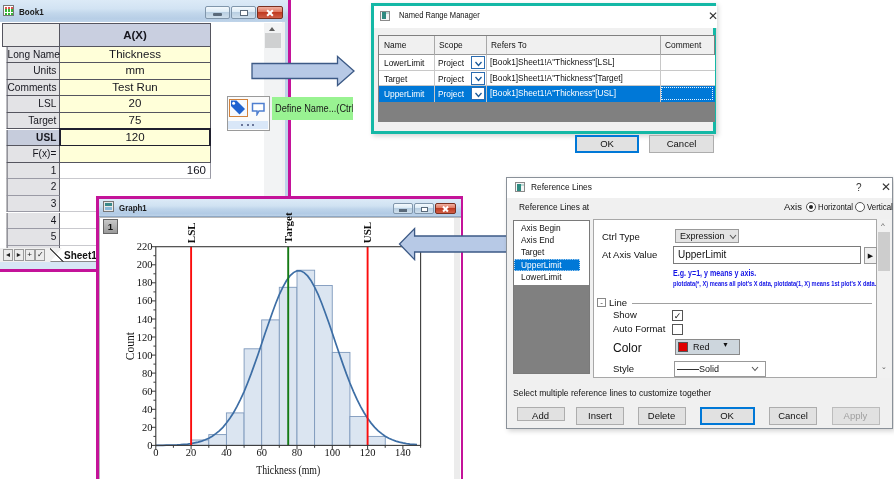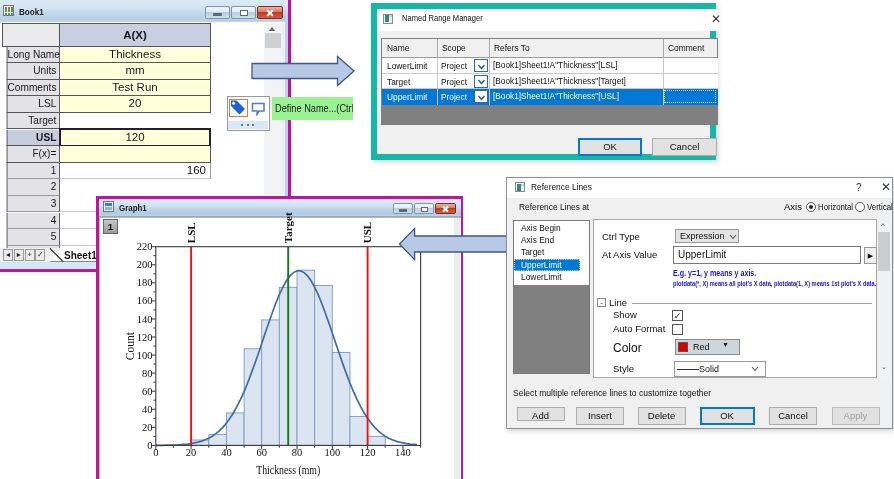--- a/index.html
+++ b/index.html
@@ -45,20 +45,21 @@
 <div class="abs" style="left:60px;top:1.5px;width:151px;height:23.5px;background:#c9cfe0;border:1px solid #55555f;border-left:none;font-size:11.5px;font-weight:700;color:#16161e;text-align:center;line-height:23.5px;">A(X)</div>
 <div class="abs" style="left:2px;top:25.0px;width:58px;height:16.6px;background:#e3e3e6;border-left:1px solid #55555f;border-bottom:1px solid #55555f;border-right:1px solid #55555f;font-size:11px;font-weight:400;color:#16161e;text-align:right;padding-right:3px;white-space:nowrap;transform:scaleX(0.92);transform-origin:100% 50%;line-height:15.6px;">Long Name</div>
 <div class="abs" style="left:60px;top:25.0px;width:151px;height:16.6px;background:#ffffd9;border-bottom:1px solid #55555f;border-right:1px solid #55555f;font-size:11.5px;color:#16161e;text-align:center;line-height:15.6px;">Thickness</div>
 <div class="abs" style="left:2px;top:41.6px;width:58px;height:16.6px;background:#e3e3e6;border-left:1px solid #55555f;border-bottom:1px solid #55555f;border-right:1px solid #55555f;font-size:11px;font-weight:400;color:#16161e;text-align:right;padding-right:3px;white-space:nowrap;transform:scaleX(0.92);transform-origin:100% 50%;line-height:15.6px;">Units</div>
 <div class="abs" style="left:60px;top:41.6px;width:151px;height:16.6px;background:#ffffd9;border-bottom:1px solid #55555f;border-right:1px solid #55555f;font-size:11.5px;color:#16161e;text-align:center;line-height:15.6px;">mm</div>
 <div class="abs" style="left:2px;top:58.2px;width:58px;height:16.6px;background:#e3e3e6;border-left:1px solid #55555f;border-bottom:1px solid #55555f;border-right:1px solid #55555f;font-size:11px;font-weight:400;color:#16161e;text-align:right;padding-right:3px;white-space:nowrap;transform:scaleX(0.92);transform-origin:100% 50%;line-height:15.6px;">Comments</div>
 <div class="abs" style="left:60px;top:58.2px;width:151px;height:16.6px;background:#ffffd9;border-bottom:1px solid #55555f;border-right:1px solid #55555f;font-size:11.5px;color:#16161e;text-align:center;line-height:15.6px;">Test Run</div>
 <div class="abs" style="left:2px;top:74.8px;width:58px;height:16.6px;background:#e3e3e6;border-left:1px solid #55555f;border-bottom:1px solid #55555f;border-right:1px solid #55555f;font-size:11px;font-weight:400;color:#16161e;text-align:right;padding-right:3px;white-space:nowrap;transform:scaleX(0.92);transform-origin:100% 50%;line-height:15.6px;">LSL</div>
 <div class="abs" style="left:60px;top:74.8px;width:151px;height:16.6px;background:#ffffd9;border-bottom:1px solid #55555f;border-right:1px solid #55555f;font-size:11.5px;color:#16161e;text-align:center;line-height:15.6px;">20</div>
 <div class="abs" style="left:2px;top:91.4px;width:58px;height:16.6px;background:#e3e3e6;border-left:1px solid #55555f;border-bottom:1px solid #55555f;border-right:1px solid #55555f;font-size:11px;font-weight:400;color:#16161e;text-align:right;padding-right:3px;white-space:nowrap;transform:scaleX(0.92);transform-origin:100% 50%;line-height:15.6px;">Target</div>
+<div class="abs" style="left:60px;top:91.4px;width:151px;height:16.6px;background:#ffffd9;border-bottom:1px solid #55555f;border-right:1px solid #55555f;font-size:11.5px;color:#16161e;text-align:center;line-height:15.6px;">75</div>
 <div class="abs" style="left:2px;top:108.0px;width:58px;height:16.6px;background:#c6ccdc;border-left:1px solid #55555f;border-bottom:1px solid #55555f;border-right:1px solid #55555f;font-size:11px;font-weight:700;color:#16161e;text-align:right;padding-right:3px;white-space:nowrap;transform:scaleX(0.92);transform-origin:100% 50%;line-height:15.6px;">USL</div>
 <div class="abs" style="left:60px;top:108.0px;width:151px;height:16.6px;background:#ffffd9;border-bottom:1px solid #55555f;border-right:1px solid #55555f;font-size:11.5px;color:#16161e;text-align:center;line-height:15.6px;">120</div>
 <div class="abs" style="left:59px;top:106.5px;width:152px;height:18.6px;border:2px solid #20202e;"></div>
 <div class="abs" style="left:207px;top:123.6px;width:4px;height:4px;background:#20202e;"></div>
 <div class="abs" style="left:2px;top:124.6px;width:58px;height:16.6px;background:#e3e3e6;border-left:1px solid #55555f;border-bottom:1px solid #55555f;border-right:1px solid #55555f;font-size:11px;font-weight:400;color:#16161e;text-align:right;padding-right:3px;white-space:nowrap;transform:scaleX(0.92);transform-origin:100% 50%;line-height:15.6px;">F(x)=</div>
 <div class="abs" style="left:60px;top:124.6px;width:151px;height:16.6px;background:#ffffd9;border-bottom:1px solid #55555f;border-right:1px solid #55555f;font-size:11.5px;color:#16161e;text-align:center;line-height:15.6px;"></div>
 <div class="abs" style="left:2px;top:141.2px;width:58px;height:16.6px;background:#e3e3e6;border-left:1px solid #55555f;border-bottom:1px solid #9a9aa5;border-right:1px solid #55555f;font-size:11px;font-weight:400;color:#16161e;text-align:right;padding-right:3px;white-space:nowrap;transform:scaleX(0.92);transform-origin:100% 50%;line-height:15.6px;">1</div>
 <div class="abs" style="left:60px;top:141.2px;width:151px;height:16.6px;background:#ffffff;border-bottom:1px solid #c9c9ce;border-right:1px solid #9a9aa5;font-size:11.5px;color:#16161e;text-align:right;padding-right:4px;line-height:15.6px;">160</div>
 <div class="abs" style="left:2px;top:157.8px;width:58px;height:16.6px;background:#e3e3e6;border-left:1px solid #55555f;border-bottom:1px solid #9a9aa5;border-right:1px solid #55555f;font-size:11px;font-weight:400;color:#16161e;text-align:right;padding-right:3px;white-space:nowrap;transform:scaleX(0.92);transform-origin:100% 50%;line-height:15.6px;">2</div>
 <div class="abs" style="left:2px;top:174.4px;width:58px;height:16.6px;background:#e3e3e6;border-left:1px solid #55555f;border-bottom:1px solid #9a9aa5;border-right:1px solid #55555f;font-size:11px;font-weight:400;color:#16161e;text-align:right;padding-right:3px;white-space:nowrap;transform:scaleX(0.92);transform-origin:100% 50%;line-height:15.6px;">3</div>
@@ -222,21 +223,21 @@
     <div class="abs" style="left:13px;top:3px;width:2px;height:2px;background:#44507a;border-radius:50%;"></div>
     <div class="abs" style="left:18.5px;top:3px;width:2px;height:2px;background:#44507a;border-radius:50%;"></div>
     <div class="abs" style="left:24px;top:3px;width:2px;height:2px;background:#44507a;border-radius:50%;"></div>
   </div>
 </div>
 
 <div class="abs" style="left:272px;top:97px;width:81px;height:22.5px;background:#99f392;overflow:hidden;">
   <div class="abs" style="left:3px;top:6px;font-size:10px;color:#1a1a1a;white-space:nowrap;transform:scaleX(0.92);transform-origin:0 50%;">Define Name...(Ctrl</div>
 </div>
 
-<div class="abs" id="nrm" style="left:371px;top:3px;width:345px;height:157px;background:#f0f0f0;border:6px solid #14b8a6;box-shadow:2px 2px 5px rgba(0,0,0,0.18);">
+<div class="abs" id="nrm" style="left:371px;top:3px;width:345px;height:131px;background:#f0f0f0;border:3px solid #14b8a6;box-shadow:2px 2px 5px rgba(0,0,0,0.18);">
   <div class="abs" style="left:0;top:0;width:343px;height:22px;background:#ffffff;"></div>
   <div class="abs" style="left:6px;top:4.5px;width:10px;height:10px;background:#f5f5f5;border:1px solid #8a8a8a;">
         <div class="abs" style="left:0.5px;top:0.5px;width:4px;height:7px;background:#2e8a80;"></div>
         <div class="abs" style="left:5px;top:0.5px;width:3px;height:2px;background:#bcd8d4;"></div>
       </div>
   <div class="abs" style="left:25px;top:3.5px;font-size:9px;color:#111;transform:scaleX(0.84);transform-origin:0 50%;">Named Range Manager</div>
   <div class="abs" style="left:334px;top:3px;font-size:12px;color:#333;">✕</div>
   <div class="abs" id="nrmtable" style="left:4px;top:29px;width:337px;height:87px;background:#ffffff;border:1px solid #808080;">
 <div class="abs" style="left:0;top:0;width:335px;height:19px;background:#f0f0f0;border-bottom:1px solid #9a9a9a;"></div>
 <div class="abs" style="left:5px;top:3px;font-size:9.5px;color:#111;transform:scaleX(0.88);transform-origin:0 50%;">Name</div>

